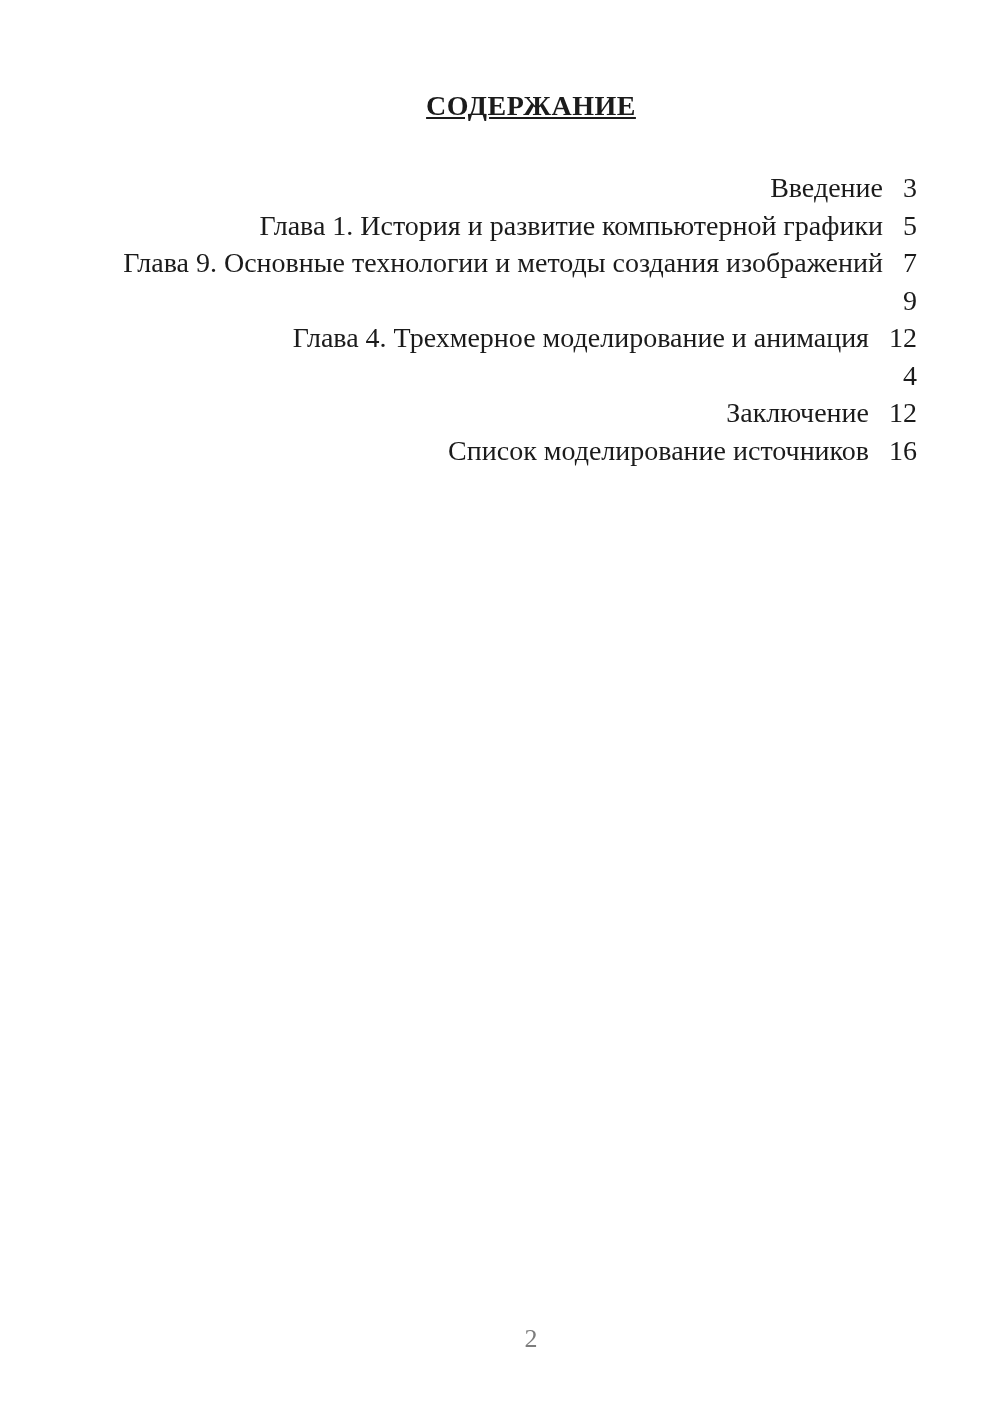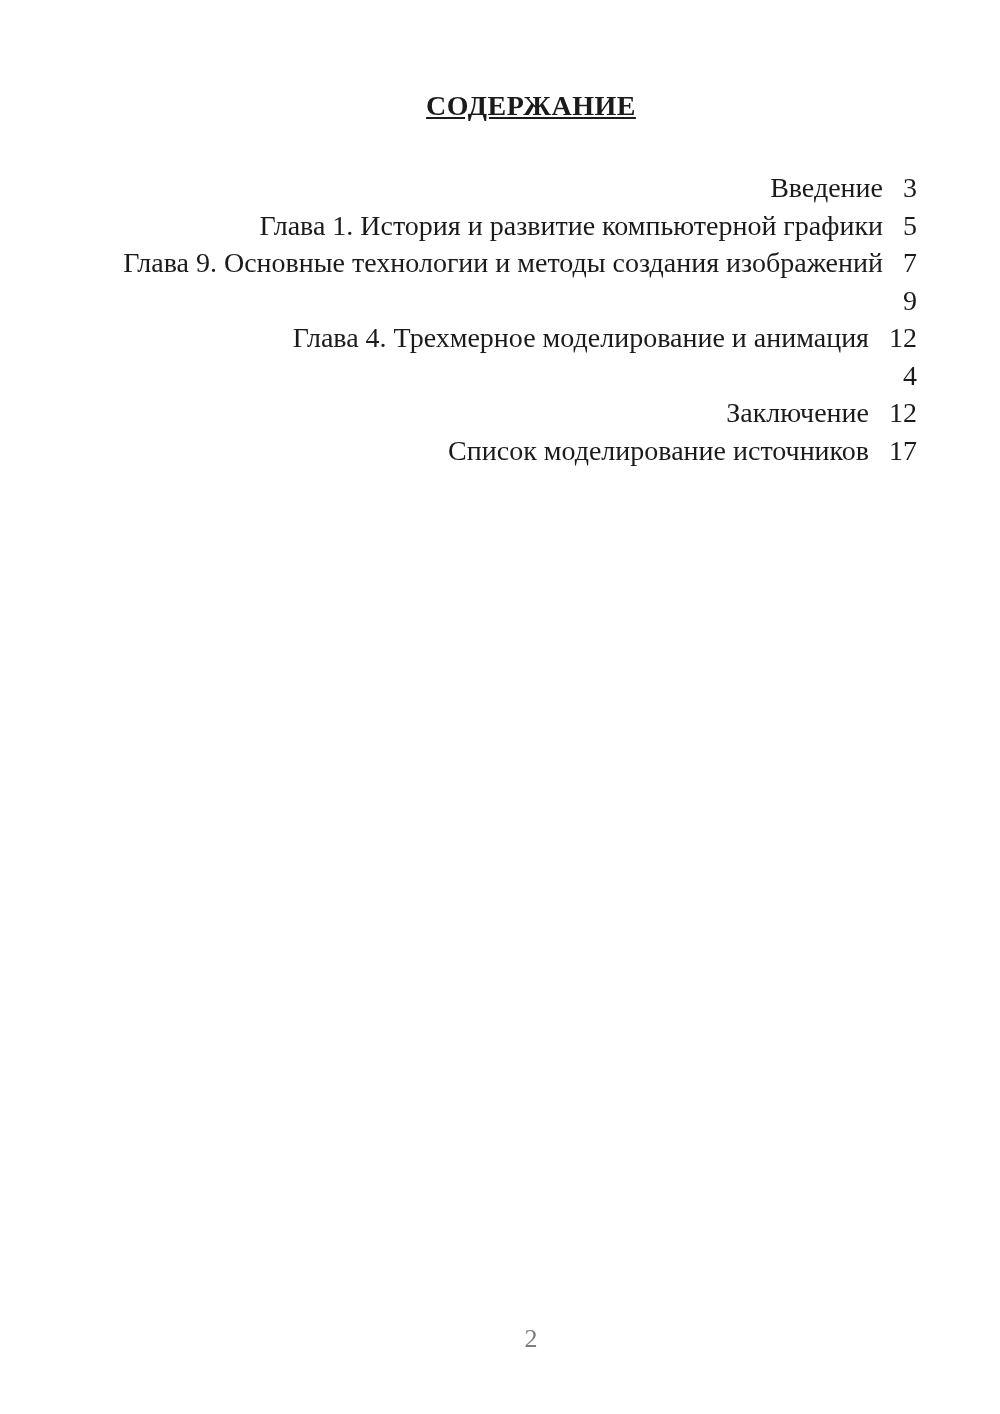--- a/index.html
+++ b/index.html
@@ -96,20 +96,20 @@
           <span class="toc-page">4</span>
         </div>
 
         <div class="toc-row">
           <span class="toc-label">Заключение</span>
           <span class="toc-page">12</span>
         </div>
 
         <div class="toc-row">
           <span class="toc-label">Список моделирование источников</span>
-          <span class="toc-page">17</span>
+          <span class="toc-page">16</span>
         </div>
       </div>
 
   </div>
 
   <div class="footer-page-number">2</div>
 </div>
 
 </body></html>

